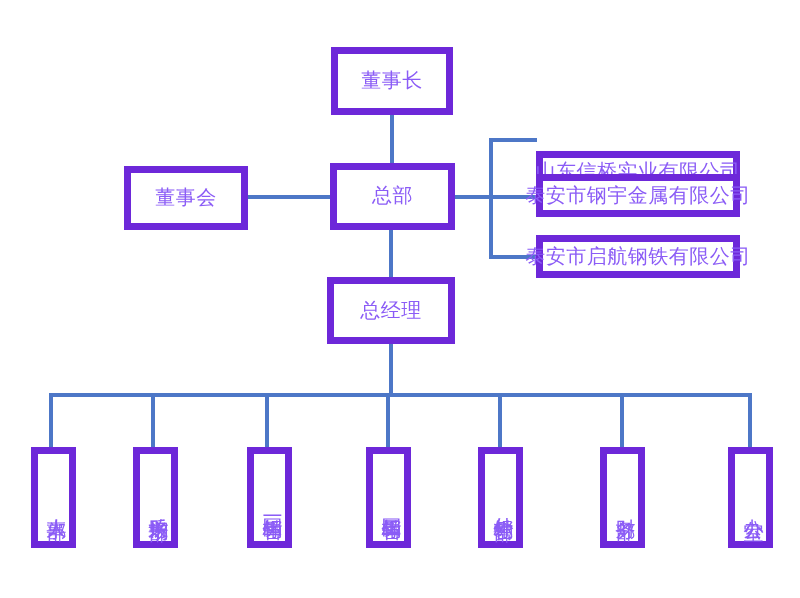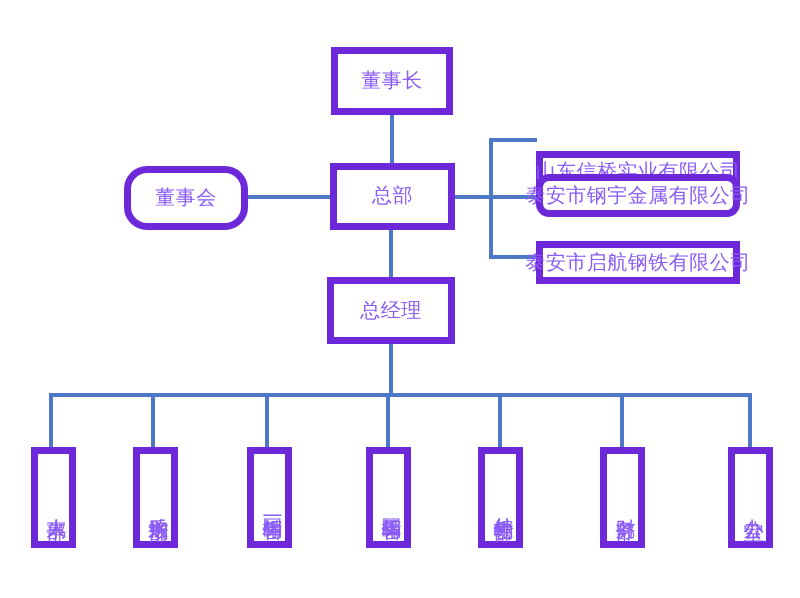--- a/index.html
+++ b/index.html
@@ -77,39 +77,39 @@
   <div class="conn v" style="left:265px; top:393px; height:55px;"></div>
   <div class="conn v" style="left:386px; top:393px; height:55px;"></div>
   <div class="conn v" style="left:498px; top:393px; height:55px;"></div>
   <div class="conn v" style="left:620px; top:393px; height:55px;"></div>
   <div class="conn v" style="left:748px; top:393px; height:55px;"></div>
 
   <div class="node" style="left:331px; top:47px; width:122px; height:68px;">
     <span class="node-label">董事长</span>
   </div>
 
-  <div class="node" style="left:124px; top:166px; width:124px; height:64px;border-radius:23px;">
+  <div class="node" style="left:124px; top:166px; width:124px; height:64px;">
     <span class="node-label">董事会</span>
   </div>
 
   <div class="node" style="left:330px; top:163px; width:125px; height:67px;font-family:Liberation Mono, monospace;">
     <span class="node-label">总部</span>
   </div>
 
   <div class="node" style="left:327px; top:277px; width:128px; height:67px;">
     <span class="node-label">总经理</span>
   </div>
 
   <div class="node" style="left:536px; top:115px; width:204px; height:41px;margin-top:36px;">
     <span class="node-label">山东信桥实业有限公司</span>
   </div>
-  <div class="node" style="left:536px; top:174px; width:204px; height:43px;border-radius:13px;">
+  <div class="node" style="left:536px; top:174px; width:204px; height:43px;">
     <span class="node-label">泰安市钢宇金属有限公司</span>
   </div>
-  <div class="node" style="left:536px; top:241px; width:204px; height:43px;">
+  <div class="node" style="left:536px; top:235px; width:204px; height:43px;">
     <span class="node-label">泰安市启航钢铁有限公司</span>
   </div>
 
   <div class="node vertical" style="left:31px; top:447px; width:45px; height:101px;">
     <span class="node-label">人事部</span>
   </div>
   <div class="node vertical" style="left:133px; top:447px; width:45px; height:101px;">
     <span class="node-label">采购市场部</span>
   </div>
   <div class="node vertical" style="left:247px; top:447px; width:45px; height:101px;">

